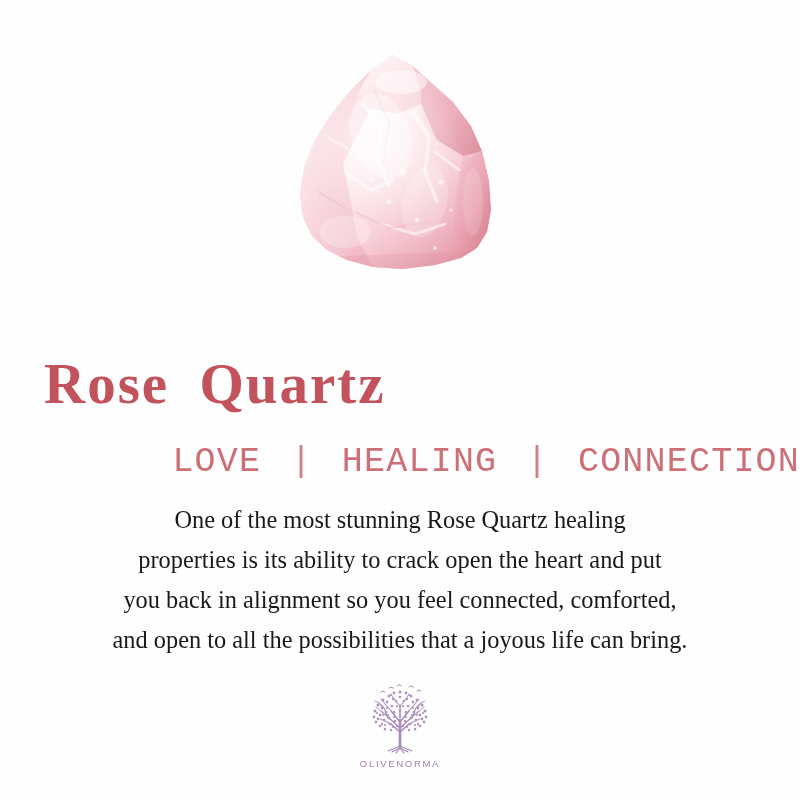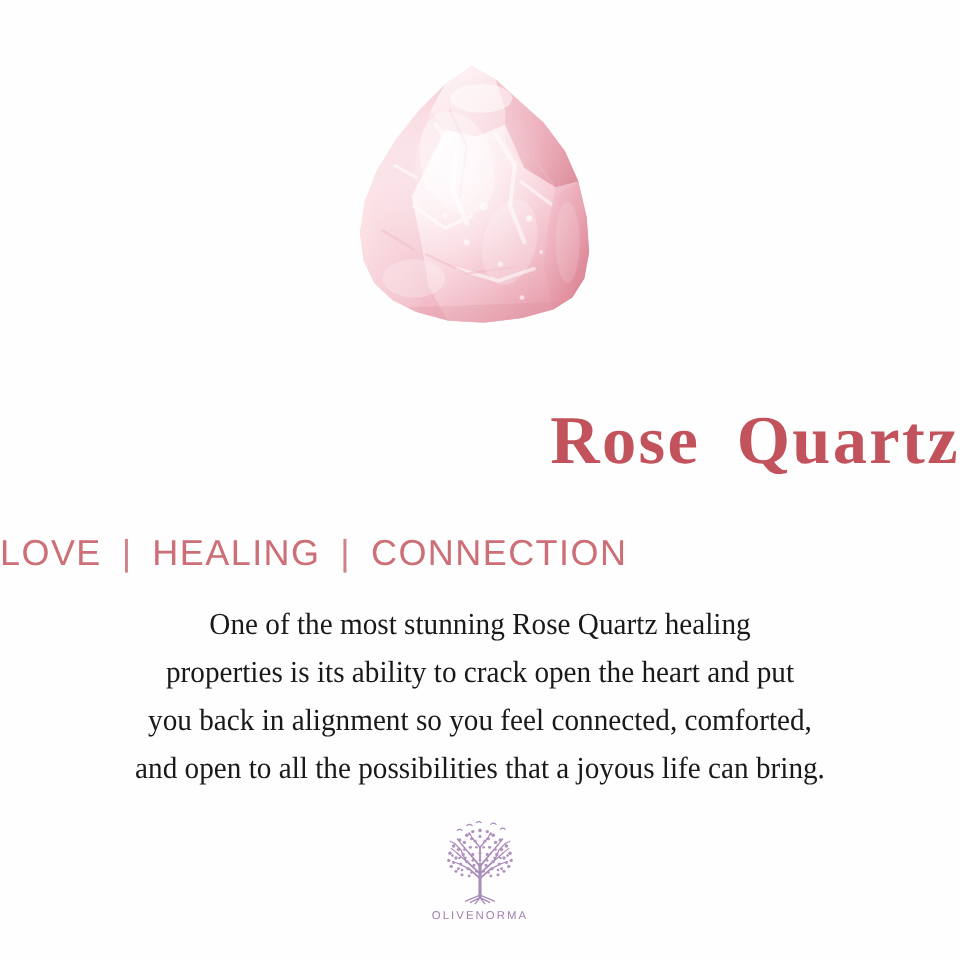--- a/index.html
+++ b/index.html
@@ -38,44 +38,44 @@
     left: 50%;
     top: 52px;
     transform: translateX(-50%);
     display: block;
   }
 
   
   .title {
     position: absolute;
     left: 0;
-    top: 336px;
-    width: 800px;
-    text-align: right;
+    top: 352px;
+    width: 800px;
+    text-align: left;
     font-family: "Liberation Serif", "DejaVu Serif", serif;
     font-weight: 700;
     font-size: 57px;
     line-height: 64px;
     letter-spacing: 2px;
     color: #c2525c;
     word-spacing: 14px;
     white-space: nowrap;
     padding-left: 44px;
   }
 
   
   .subtitle {
     position: absolute;
     left: 0;
     top: 446px;
     width: 800px;
-    text-align: left;
-    font-family: Liberation Sans, sans-serif;
+    text-align: right;
+    font-family: Liberation Mono, monospace;
     font-weight: 300;
-    font-size: 30px;
+    font-size: 35px;
     line-height: 32px;
     letter-spacing: 1.2px;
     color: #cc6f76;
     white-space: nowrap;
   }
   .subtitle .sep {
     color: #d08187;
     padding: 0 7px;
     font-weight: 300;
   }

